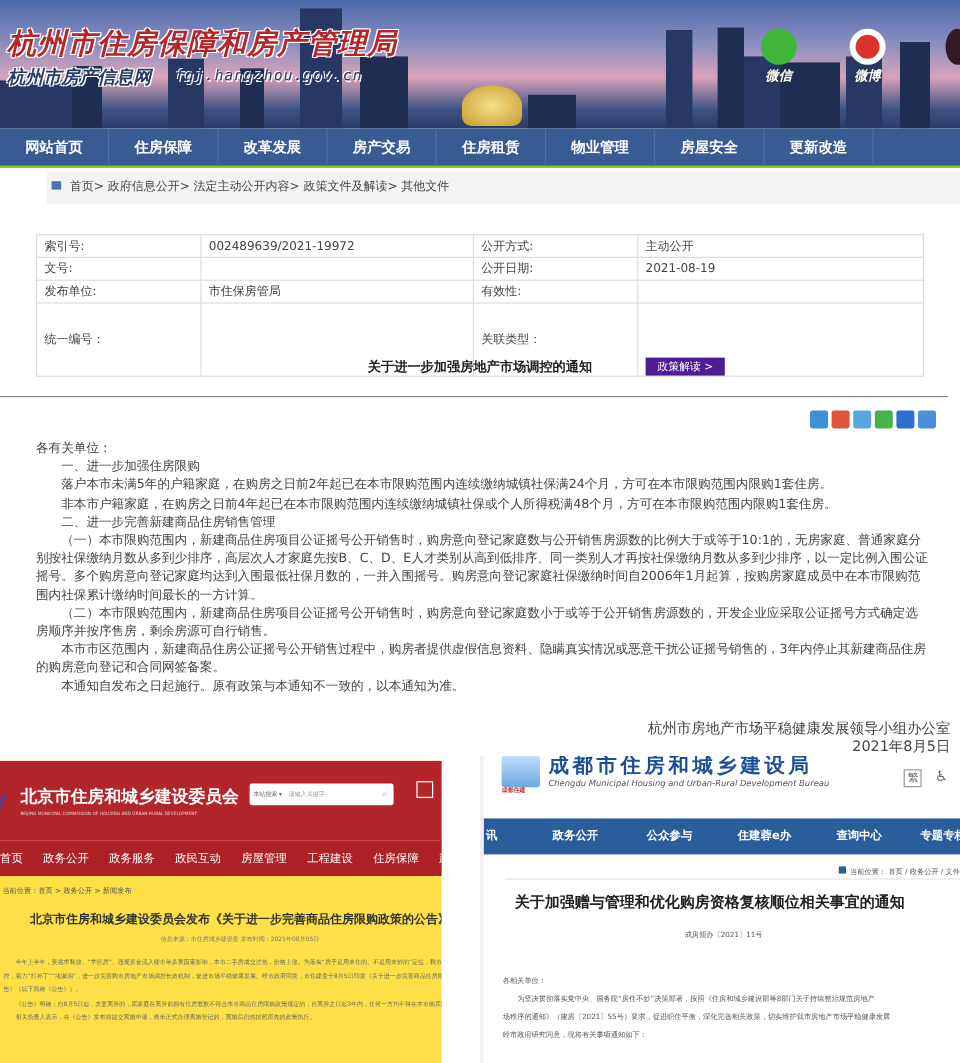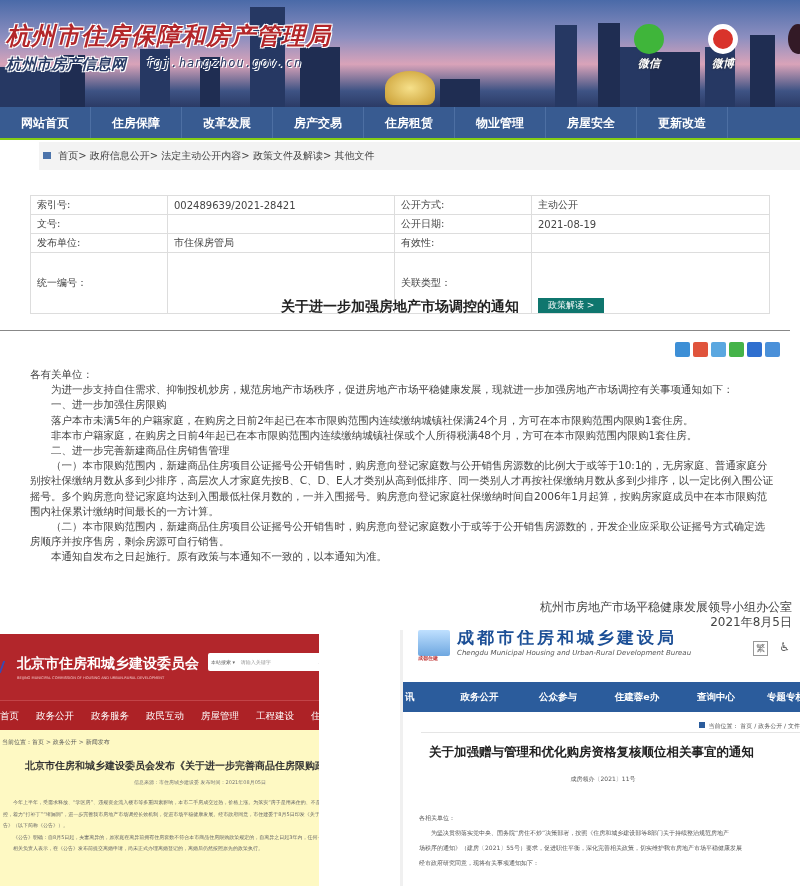--- a/index.html
+++ b/index.html
@@ -19,32 +19,32 @@
   .social .ic { width: 30px; height: 30px; border-radius: 50%; margin: 0 auto 2px; }
   .hz-nav { position: absolute; left: 0; top: 107px; width: 800px; height: 33px; background: #385b91; display: flex; border-bottom: 2px solid #84cc16; }
   .hz-nav div { width: 91px; flex: none; text-align: center; line-height: 33px; color: #fff; font-size: 12px; font-weight: bold; border-right: 1px solid #4d6fa3; cursor: pointer; }
   .hz-crumb { position: absolute; left: 0; top: 142px; width: 800px; height: 28px; background: #f3f3f3; font-size: 10px; color: #444; line-height: 28px; padding-left: 4px; margin-left: 39px; }
   .hz-crumb .home { display: inline-block; width: 8px; height: 7px; background: #4b73aa; margin-right: 4px; }
   .meta { position: absolute; left: 30px; top: 195px; width: 740px; border-collapse: collapse; font-size: 10px; color: #444; }
   .meta td { border: 1px solid #ddd; height: 19px; padding-left: 6px; }
   .meta .k { width: 137px; }
   .meta .v { width: 227px; }
   .meta .k2 { width: 137px; }
-  .btn-policy { display: inline-block; background: #0f766e; color: #fff; font-size: 9px; padding: 1px 10px; margin-top: 45px; }
-  .hz-doc-title { position: absolute; left: 0; top: 298px; width: 800px; text-align: center; font-size: 14px; color: #222; font-weight: bold; }
+  .btn-policy { display: inline-block; background: #4c1d95; color: #fff; font-size: 9px; padding: 1px 10px; margin-top: 45px; }
+  .hz-doc-title { position: absolute; left: 0; top: 298px; width: 800px; text-align: center; font-size: 11px; color: #222; font-weight: bold; }
   .hz-hr { position: absolute; left: 0; top: 330px; width: 520px; height: 1px; background: #888; left: 0; }
   .share { position: absolute; right: 20px; top: 342px; display: flex; gap: 3px; }
   .share span { width: 15px; height: 15px; display: inline-block; border-radius: 2px; }
   .body { position: absolute; left: 30px; top: 367px; width: 745px; font-size: 10.5px; color: #444; line-height: 15.2px; }
   .body p { margin: 0; }
   .ind { text-indent: 2em; }
   .sig { position: absolute; right: 8px; top: 600px; text-align: right; font-size: 12px; color: #444; line-height: 15px; }
 
   
-  #bj { position: absolute; left: 0; top: 634px; width: 319px; height: 252px; background: #fef9c3; overflow: hidden; }
+  #bj { position: absolute; left: 0; top: 634px; width: 368px; height: 252px; background: #fde047; overflow: hidden; }
   .bj-head { position: absolute; left: 0; top: 0; width: 400px; height: 66px; background: #b2262b; }
   .bj-title { position: absolute; left: 17px; top: 21px; font-size: 14px; font-weight: bold; color: #fff; }
   .bj-en { position: absolute; left: 17px; top: 42px; font-size: 3.6px; color: #f4c6c6; white-space: nowrap; }
   .bj-search { position: absolute; left: 208px; top: 19px; width: 120px; height: 18px; background: #fff; border-radius: 2px; font-size: 5px; color: #666; line-height: 18px; padding-left: 3px; }
   .bj-logo-mark { position: absolute; left: 1px; top: 27px; width: 12px; height: 12px; border-left: 2px solid #3a4ab0; transform: skewX(-20deg); }
   .bj-nav { position: absolute; left: 0; top: 66px; width: 400px; height: 30px; background: #ad2226; border-top: 1px solid #c24448; display: flex; }
   .bj-nav div { flex: none; color: #fff; font-size: 9.5px; line-height: 30px; padding: 0 9px 0 8px; cursor: pointer; white-space: nowrap; }
   .bj-crumb { position: absolute; left: 0; top: 104px; font-size: 6px; color: #555; padding-left: 2px; }
   .bj-art-title { position: absolute; left: 0; top: 125px; width: 400px; text-align: center; font-size: 10px; font-weight: bold; color: #333; }
   .bj-meta { position: absolute; left: 0; top: 145px; width: 400px; text-align: center; font-size: 5px; color: #777; }
@@ -119,21 +119,21 @@
     <span>政府信息公开</span>&gt;
     <span>法定主动公开内容</span>&gt;
     <span>政策文件及解读</span>&gt;
     <span>其他文件</span>
   </div>
 
   <table class="meta">
     <tbody>
         <tr>
       <td class="k">索引号:</td>
-      <td class="v">002489639/2021-28421</td>
+      <td class="v">002489639/2021-19972</td>
       <td class="k2">公开方式:</td>
       <td>主动公开</td>
     </tr>
     <tr>
       <td>文号:</td>
       <td></td>
       <td>公开日期:</td>
       <td>2021-08-19</td>
     </tr>
     <tr>
@@ -158,27 +158,27 @@
     <span style="background:#3d8fd6"></span>
     <span style="background:#e0543c"></span>
     <span style="background:#5aa7e0"></span>
     <span style="background:#45b349"></span>
     <span style="background:#2f6fcf"></span>
     <span style="background:#4a90d9"></span>
   </div>
 
   <div class="body">
     <p>各有关单位：</p>
-    <p class="ind">为进一步支持自住需求、抑制投机炒房，规范房地产市场秩序，促进房地产市场平稳健康发展，现就进一步加强房地产市场调控有关事项通知如下：</p>
     <p class="ind">一、进一步加强住房限购</p>
     <p class="ind">落户本市未满5年的户籍家庭，在购房之日前2年起已在本市限购范围内连续缴纳城镇社保满24个月，方可在本市限购范围内限购1套住房。</p>
     <p class="ind">非本市户籍家庭，在购房之日前4年起已在本市限购范围内连续缴纳城镇社保或个人所得税满48个月，方可在本市限购范围内限购1套住房。</p>
     <p class="ind">二、进一步完善新建商品住房销售管理</p>
     <p class="ind">（一）本市限购范围内，新建商品住房项目公证摇号公开销售时，购房意向登记家庭数与公开销售房源数的比例大于或等于10:1的，无房家庭、普通家庭分别按社保缴纳月数从多到少排序，高层次人才家庭先按B、C、D、E人才类别从高到低排序、同一类别人才再按社保缴纳月数从多到少排序，以一定比例入围公证摇号。多个购房意向登记家庭均达到入围最低社保月数的，一并入围摇号。购房意向登记家庭社保缴纳时间自2006年1月起算，按购房家庭成员中在本市限购范围内社保累计缴纳时间最长的一方计算。</p>
     <p class="ind">（二）本市限购范围内，新建商品住房项目公证摇号公开销售时，购房意向登记家庭数小于或等于公开销售房源数的，开发企业应采取公证摇号方式确定选房顺序并按序售房，剩余房源可自行销售。</p>
+    <p class="ind">本市市区范围内，新建商品住房公证摇号公开销售过程中，购房者提供虚假信息资料、隐瞒真实情况或恶意干扰公证摇号销售的，3年内停止其新建商品住房的购房意向登记和合同网签备案。</p>
     <p class="ind">本通知自发布之日起施行。原有政策与本通知不一致的，以本通知为准。</p>
   </div>
 
   <div class="sig">
     <div>杭州市房地产市场平稳健康发展领导小组办公室</div>
     <div>2021年8月5日</div>
   </div>
 </div>
 
 <div id="bj">

